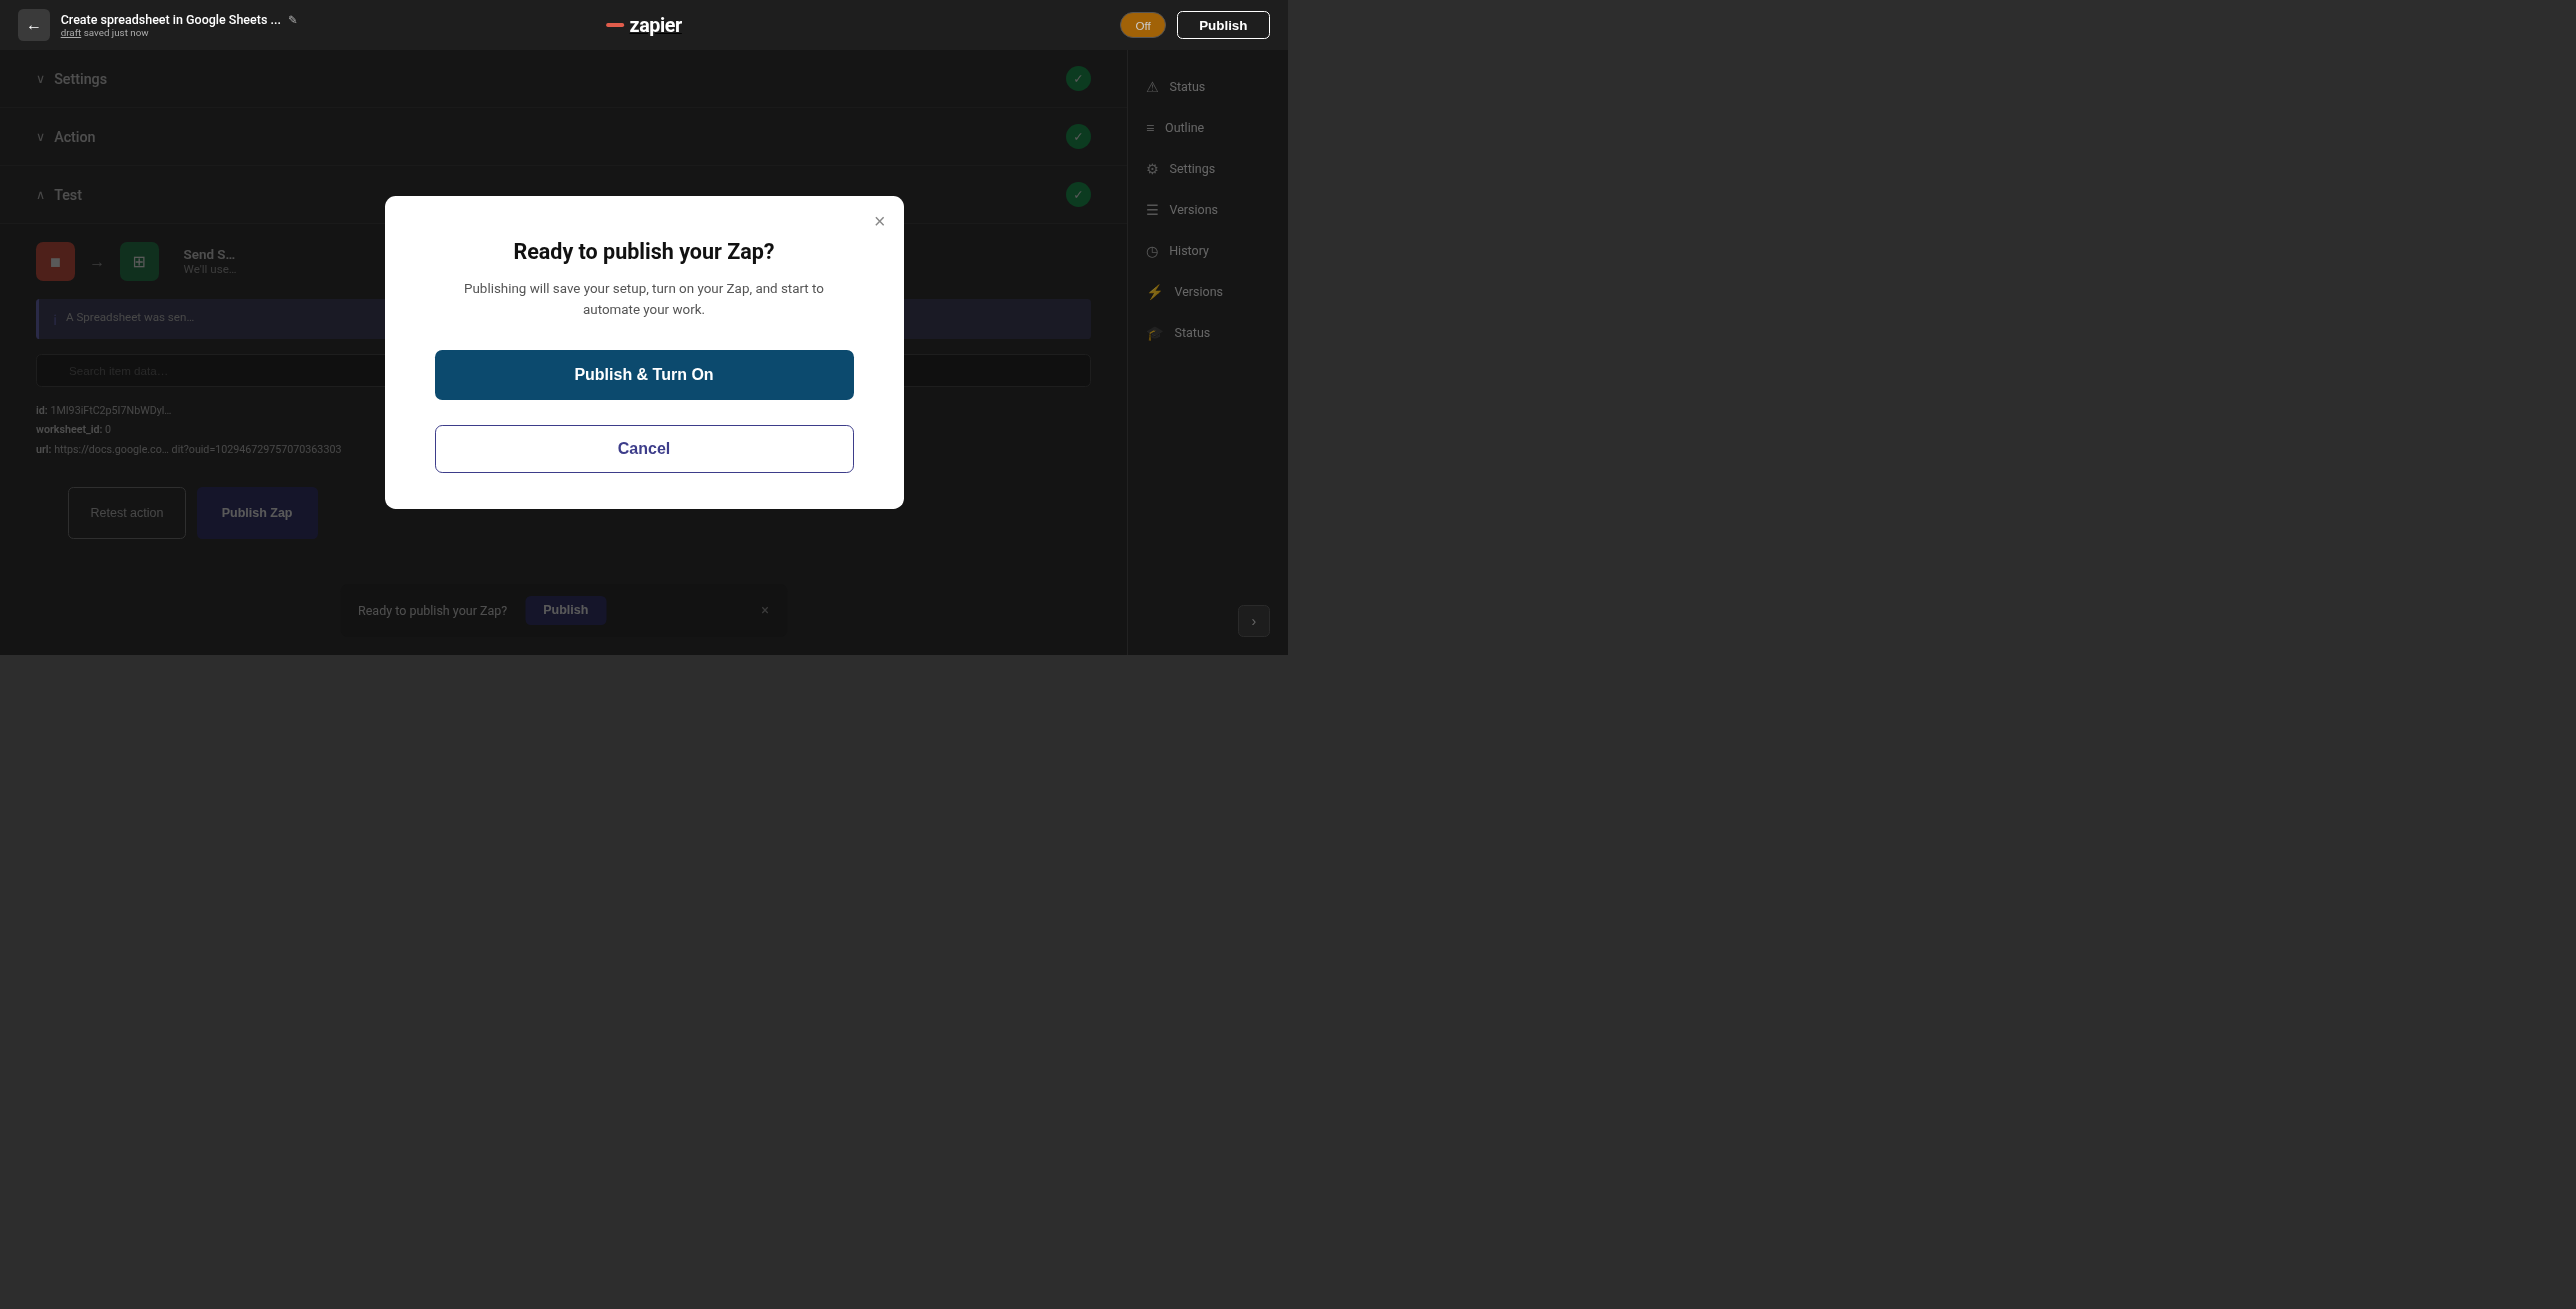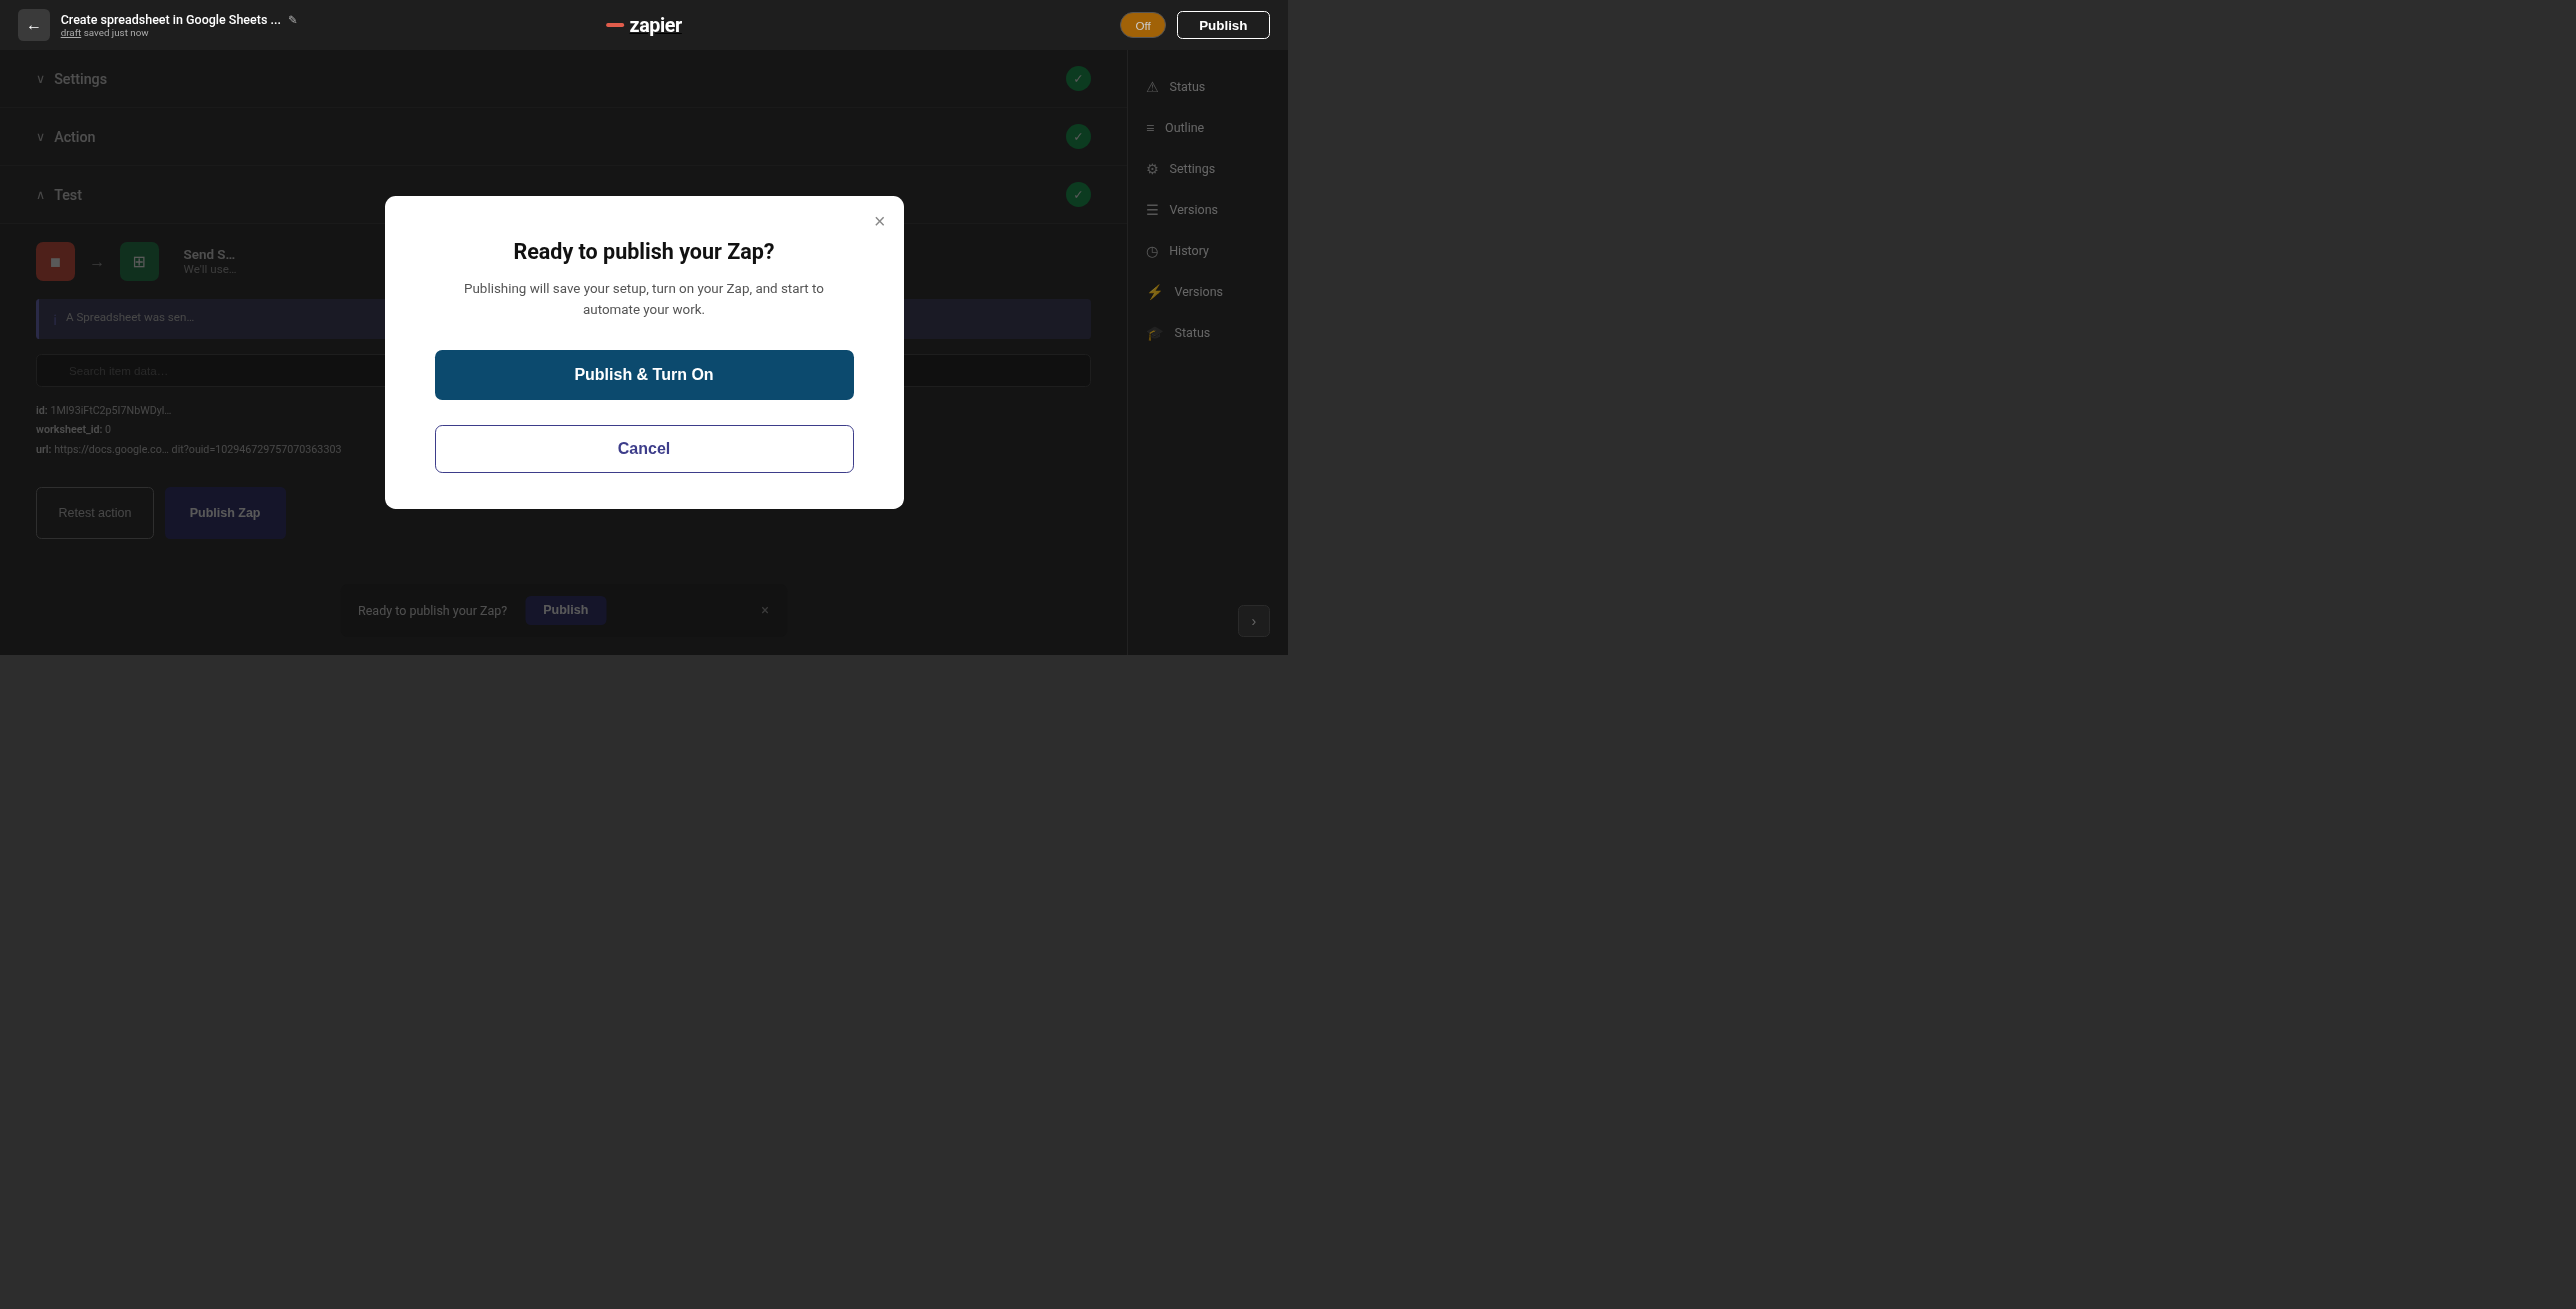--- a/index.html
+++ b/index.html
@@ -207,20 +207,21 @@
       color: #ccc;
       font-size: 10.7px;
       line-height: 1.8;
     }
     .data-key { color: #ddd; font-weight: 600; }
 
     .actions-row {
       padding: 14.3px 36px;
       display: flex;
       gap: 10.7px;
+      margin-left: 32px;
     }
     .retest-btn {
       background: transparent;
       border: 0.9px solid #888;
       border-radius: 5.4px;
       color: #ccc;
       padding: 9px 21.5px;
       font-size: 12.5px;
       cursor: pointer;
     }

